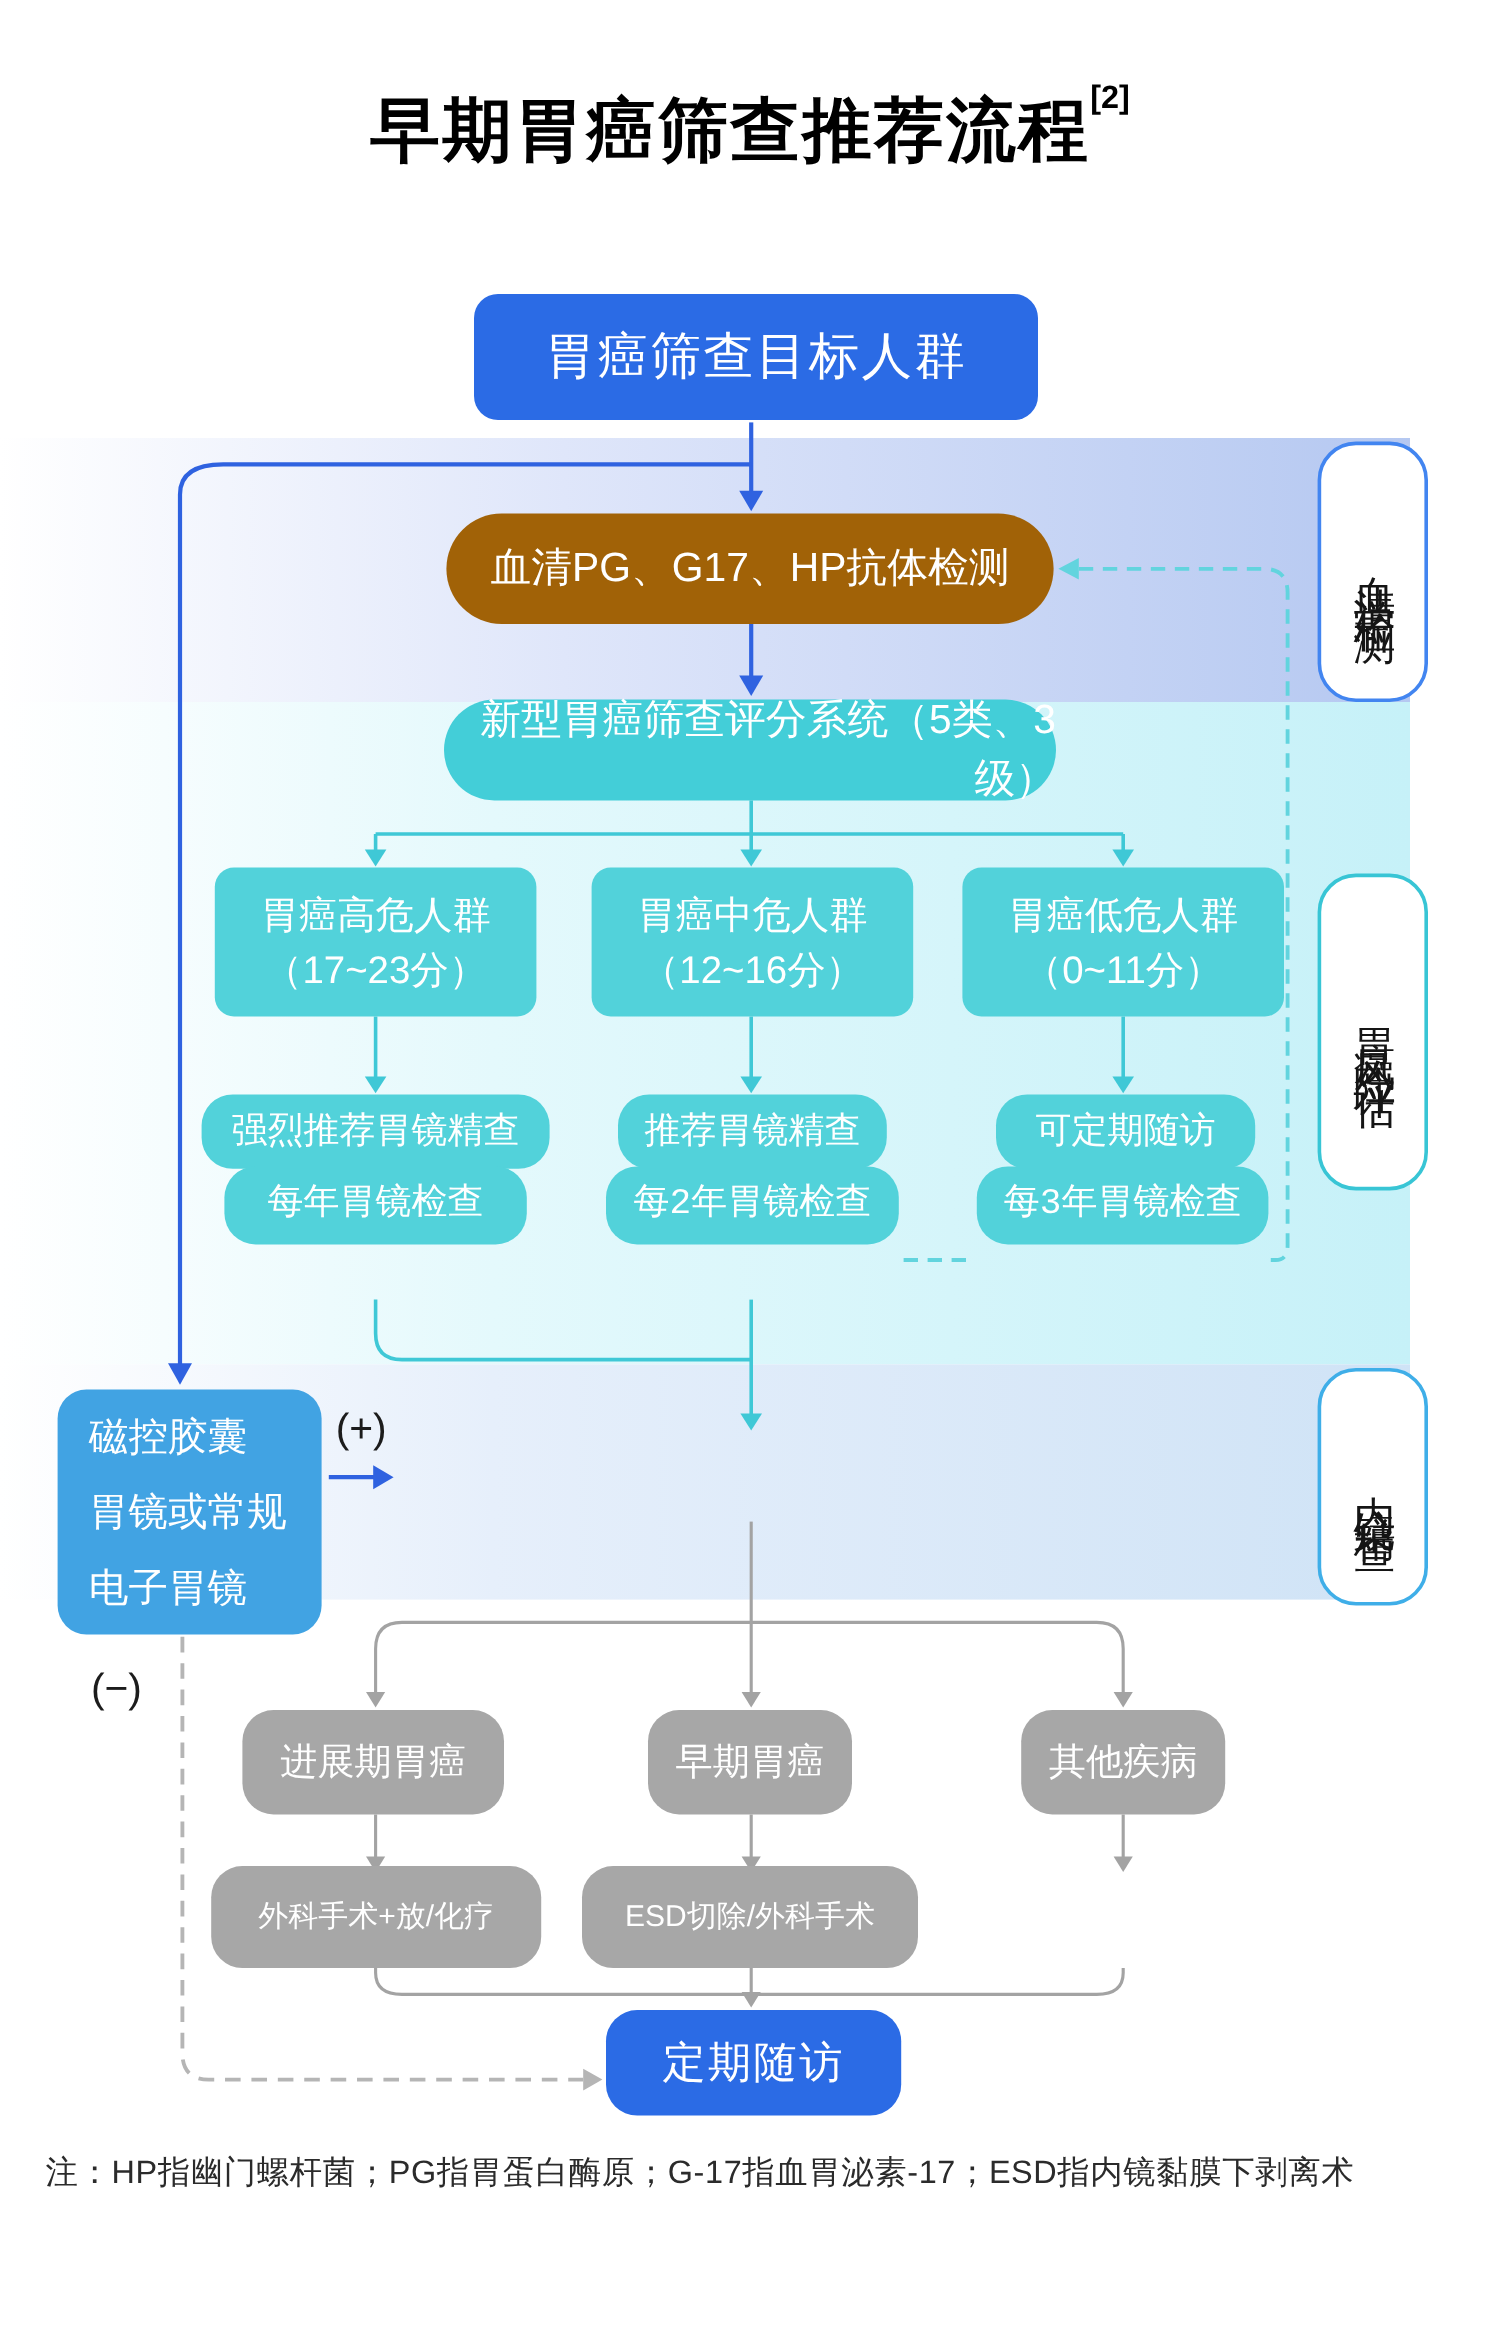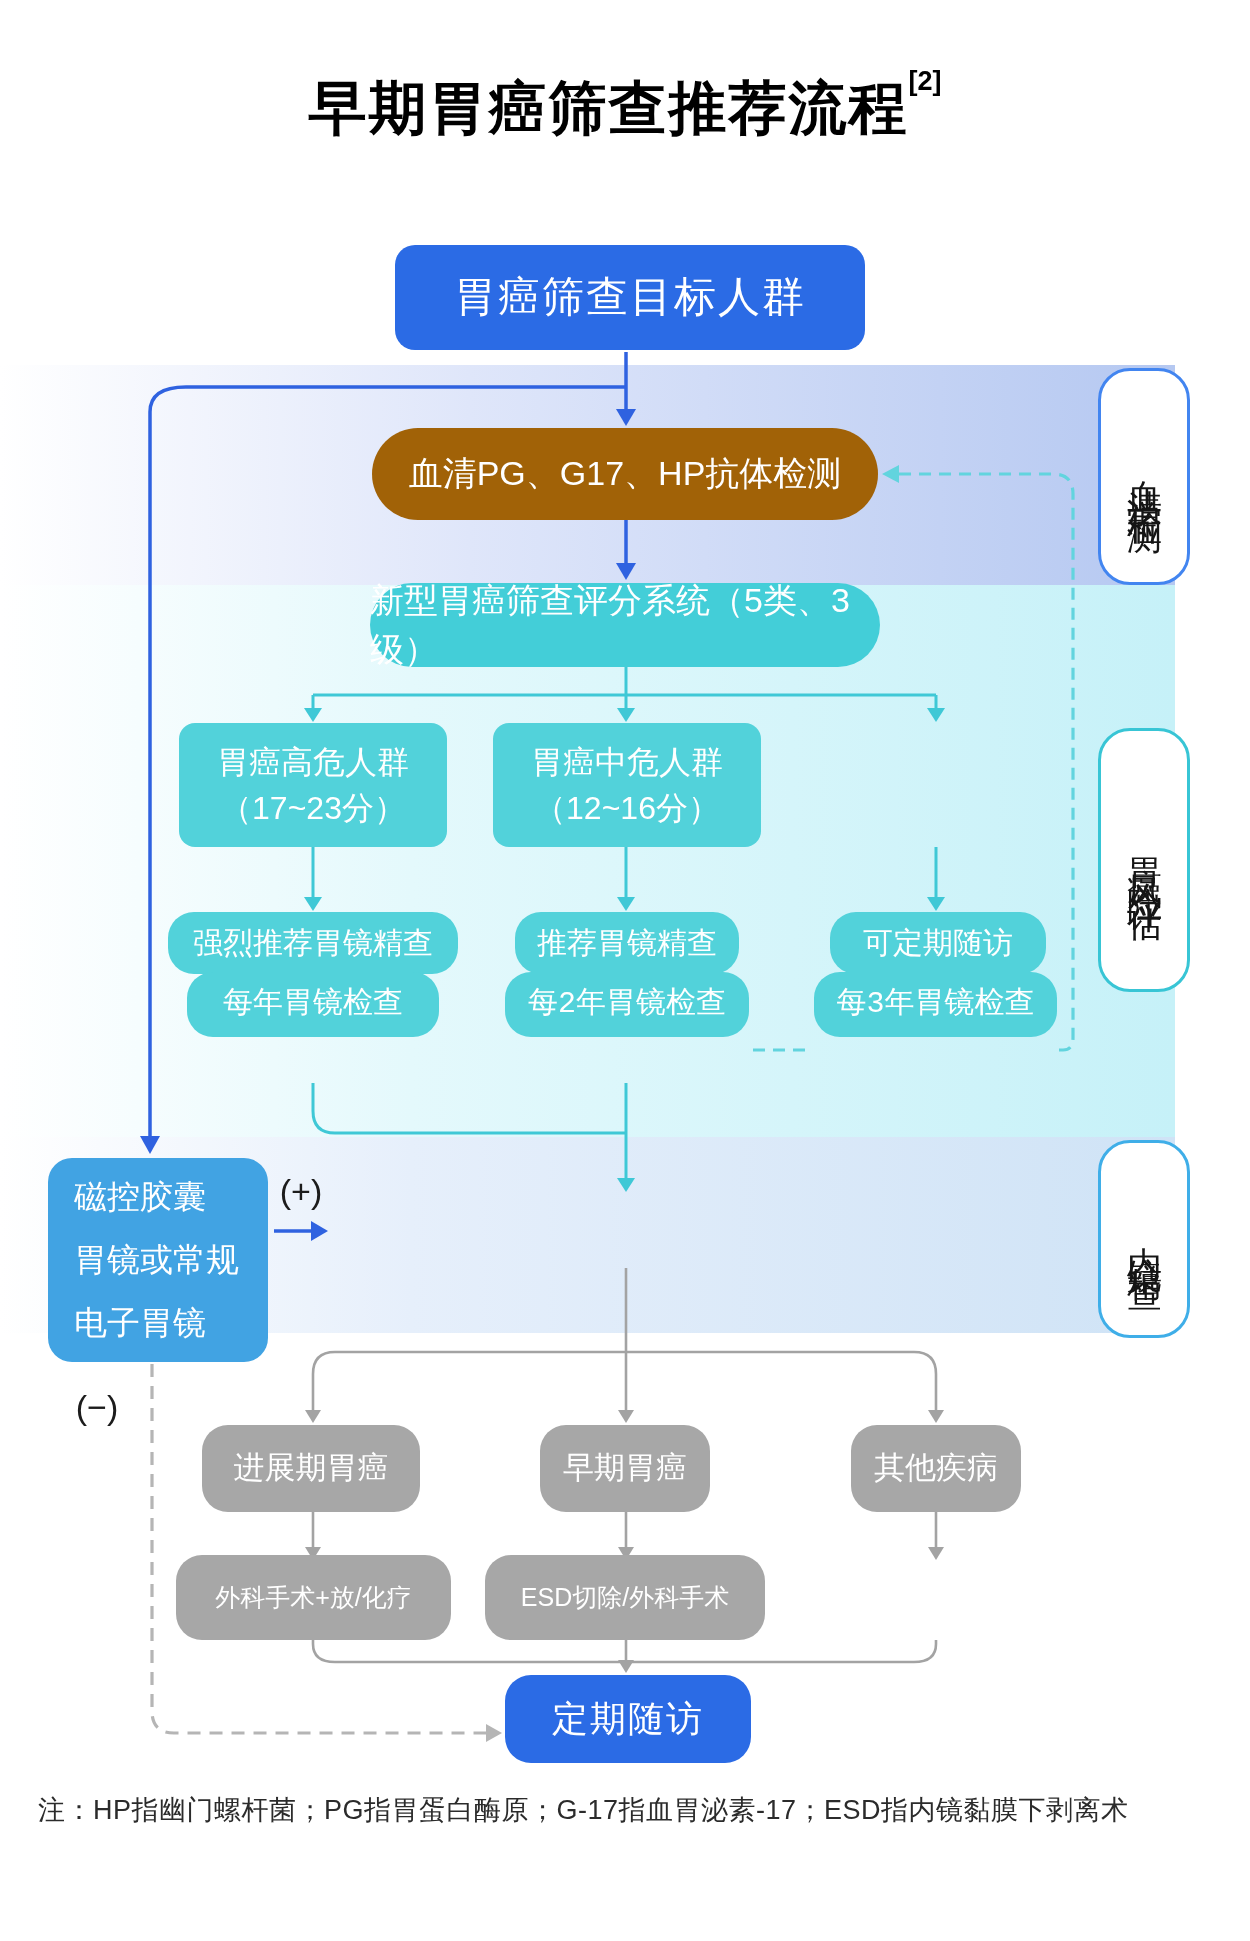--- a/index.html
+++ b/index.html
@@ -12,21 +12,21 @@
   #band-risk{top:585px;height:552px;background:linear-gradient(90deg,#ffffff 0%,#e4f9fc 35%,#c6f1f8 100%);}
   #band-endo{top:1137px;height:196px;background:linear-gradient(90deg,#ffffff 0%,#e6effb 35%,#cfe3f6 100%);}
 
   
   #title{position:absolute;top:66px;left:0;width:1250px;text-align:center;
          font-size:58px;font-weight:bold;color:#000000;letter-spacing:2px;}
   #title sup{font-size:27px;font-weight:600;vertical-align:38px;letter-spacing:0;}
 
   
   .box{position:absolute;display:flex;align-items:center;justify-content:center;
-       color:#ffffff;text-align:left;line-height:1.45;box-sizing:border-box;}
+       color:#ffffff;text-align:right;line-height:1.45;box-sizing:border-box;}
 
   .blue-dark{background:#2b6be5;}
   .blue-mid{background:#a16207;}
   .blue-endo{background:#4a9ce6;}
   .blue-capsule{background:#41a3e3;}
   .teal{background:#43ced8;}
   .teal2{background:#52d2da;}
   .gray{background:#a7a7a7;}
 
   #target-box{left:395px;top:245px;width:470px;height:105px;border-radius:20px;font-size:42px;letter-spacing:2px;}
@@ -158,20 +158,24 @@
   <div class="box teal" id="scoring-box">新型胃癌筛查评分系统（5类、3级）</div>
 
   <div class="box teal2 risk-box" id="risk-high">
     <span>胃癌高危人群</span>
     <span>（17~23分）</span>
   </div>
   <div class="box teal2 risk-box" id="risk-mid">
     <span>胃癌中危人群</span>
     <span>（12~16分）</span>
   </div>
+  <div class="box teal2 risk-box" id="risk-low">
+    <span>胃癌低危人群</span>
+    <span>（0~11分）</span>
+  </div>
 
   <div class="box teal2 rec-box" id="rec-high">强烈推荐胃镜精查</div>
   <div class="box teal2 rec-box" id="rec-mid">推荐胃镜精查</div>
   <div class="box teal2 rec-box" id="rec-low">可定期随访</div>
 
   <div class="box teal2 exam-box" id="exam-1">每年胃镜检查</div>
   <div class="box teal2 exam-box" id="exam-2">每2年胃镜检查</div>
   <div class="box teal2 exam-box" id="exam-3">每3年胃镜检查</div>
 
   <div class="box blue-capsule" id="capsule-box">

